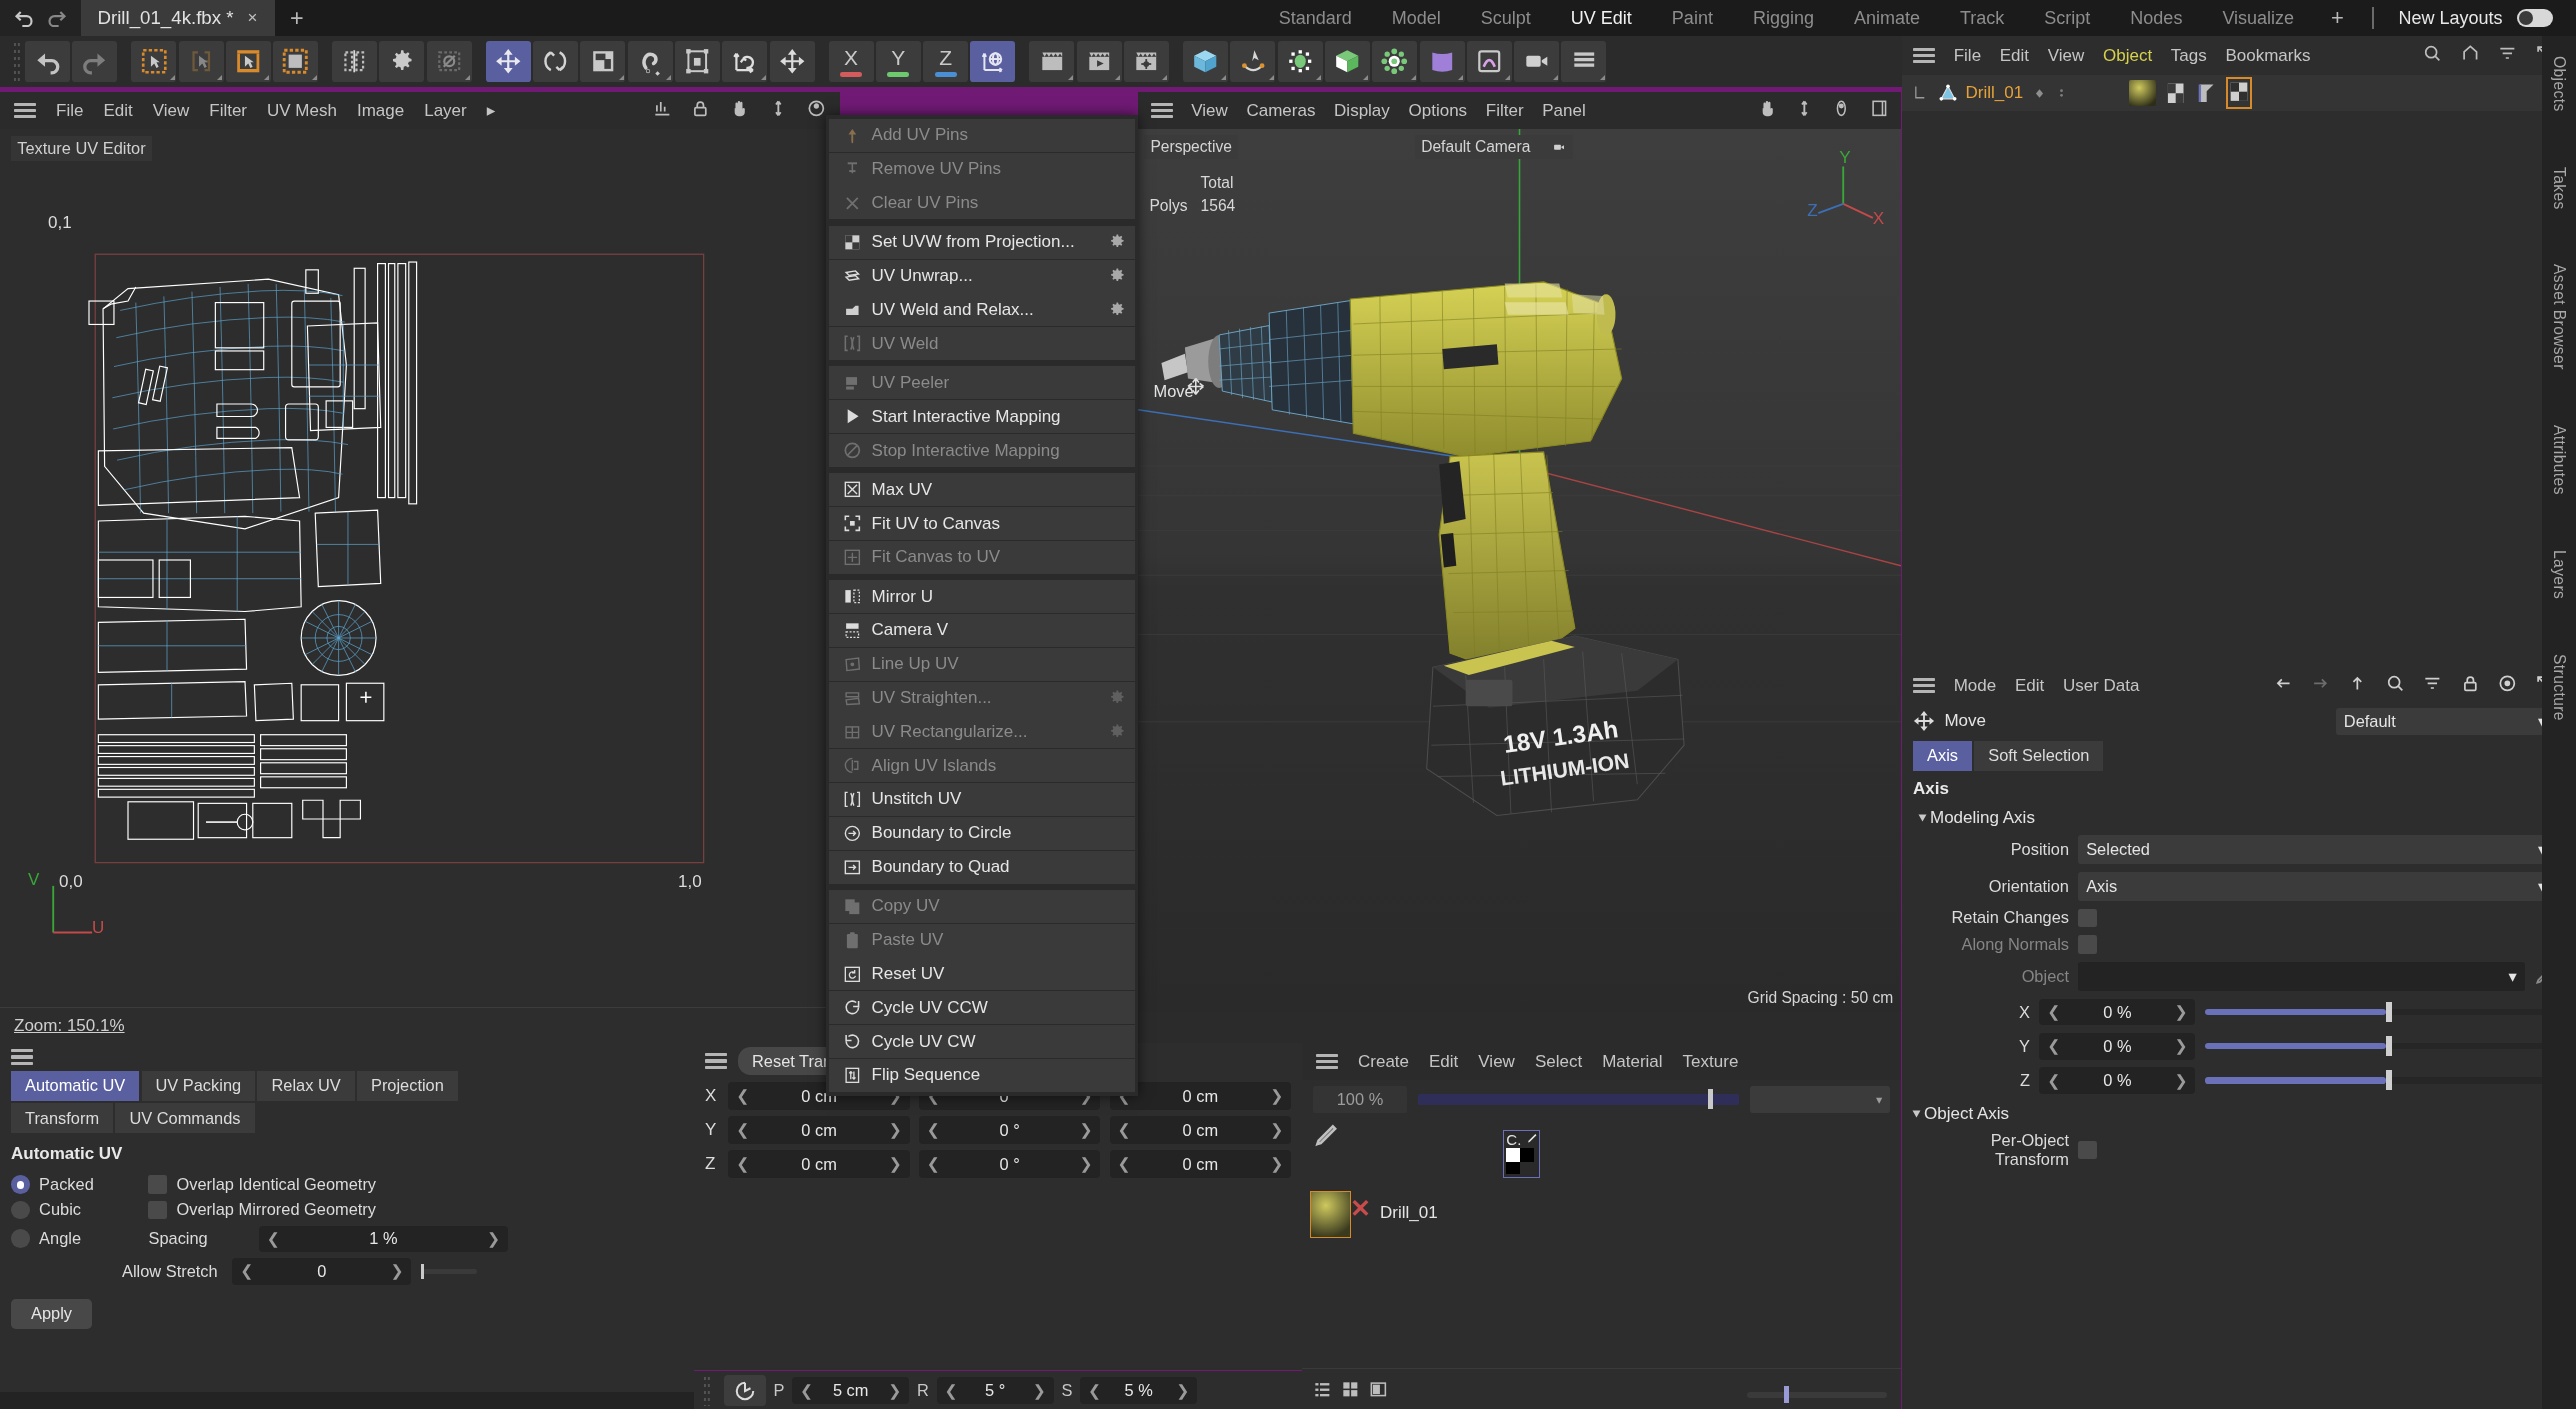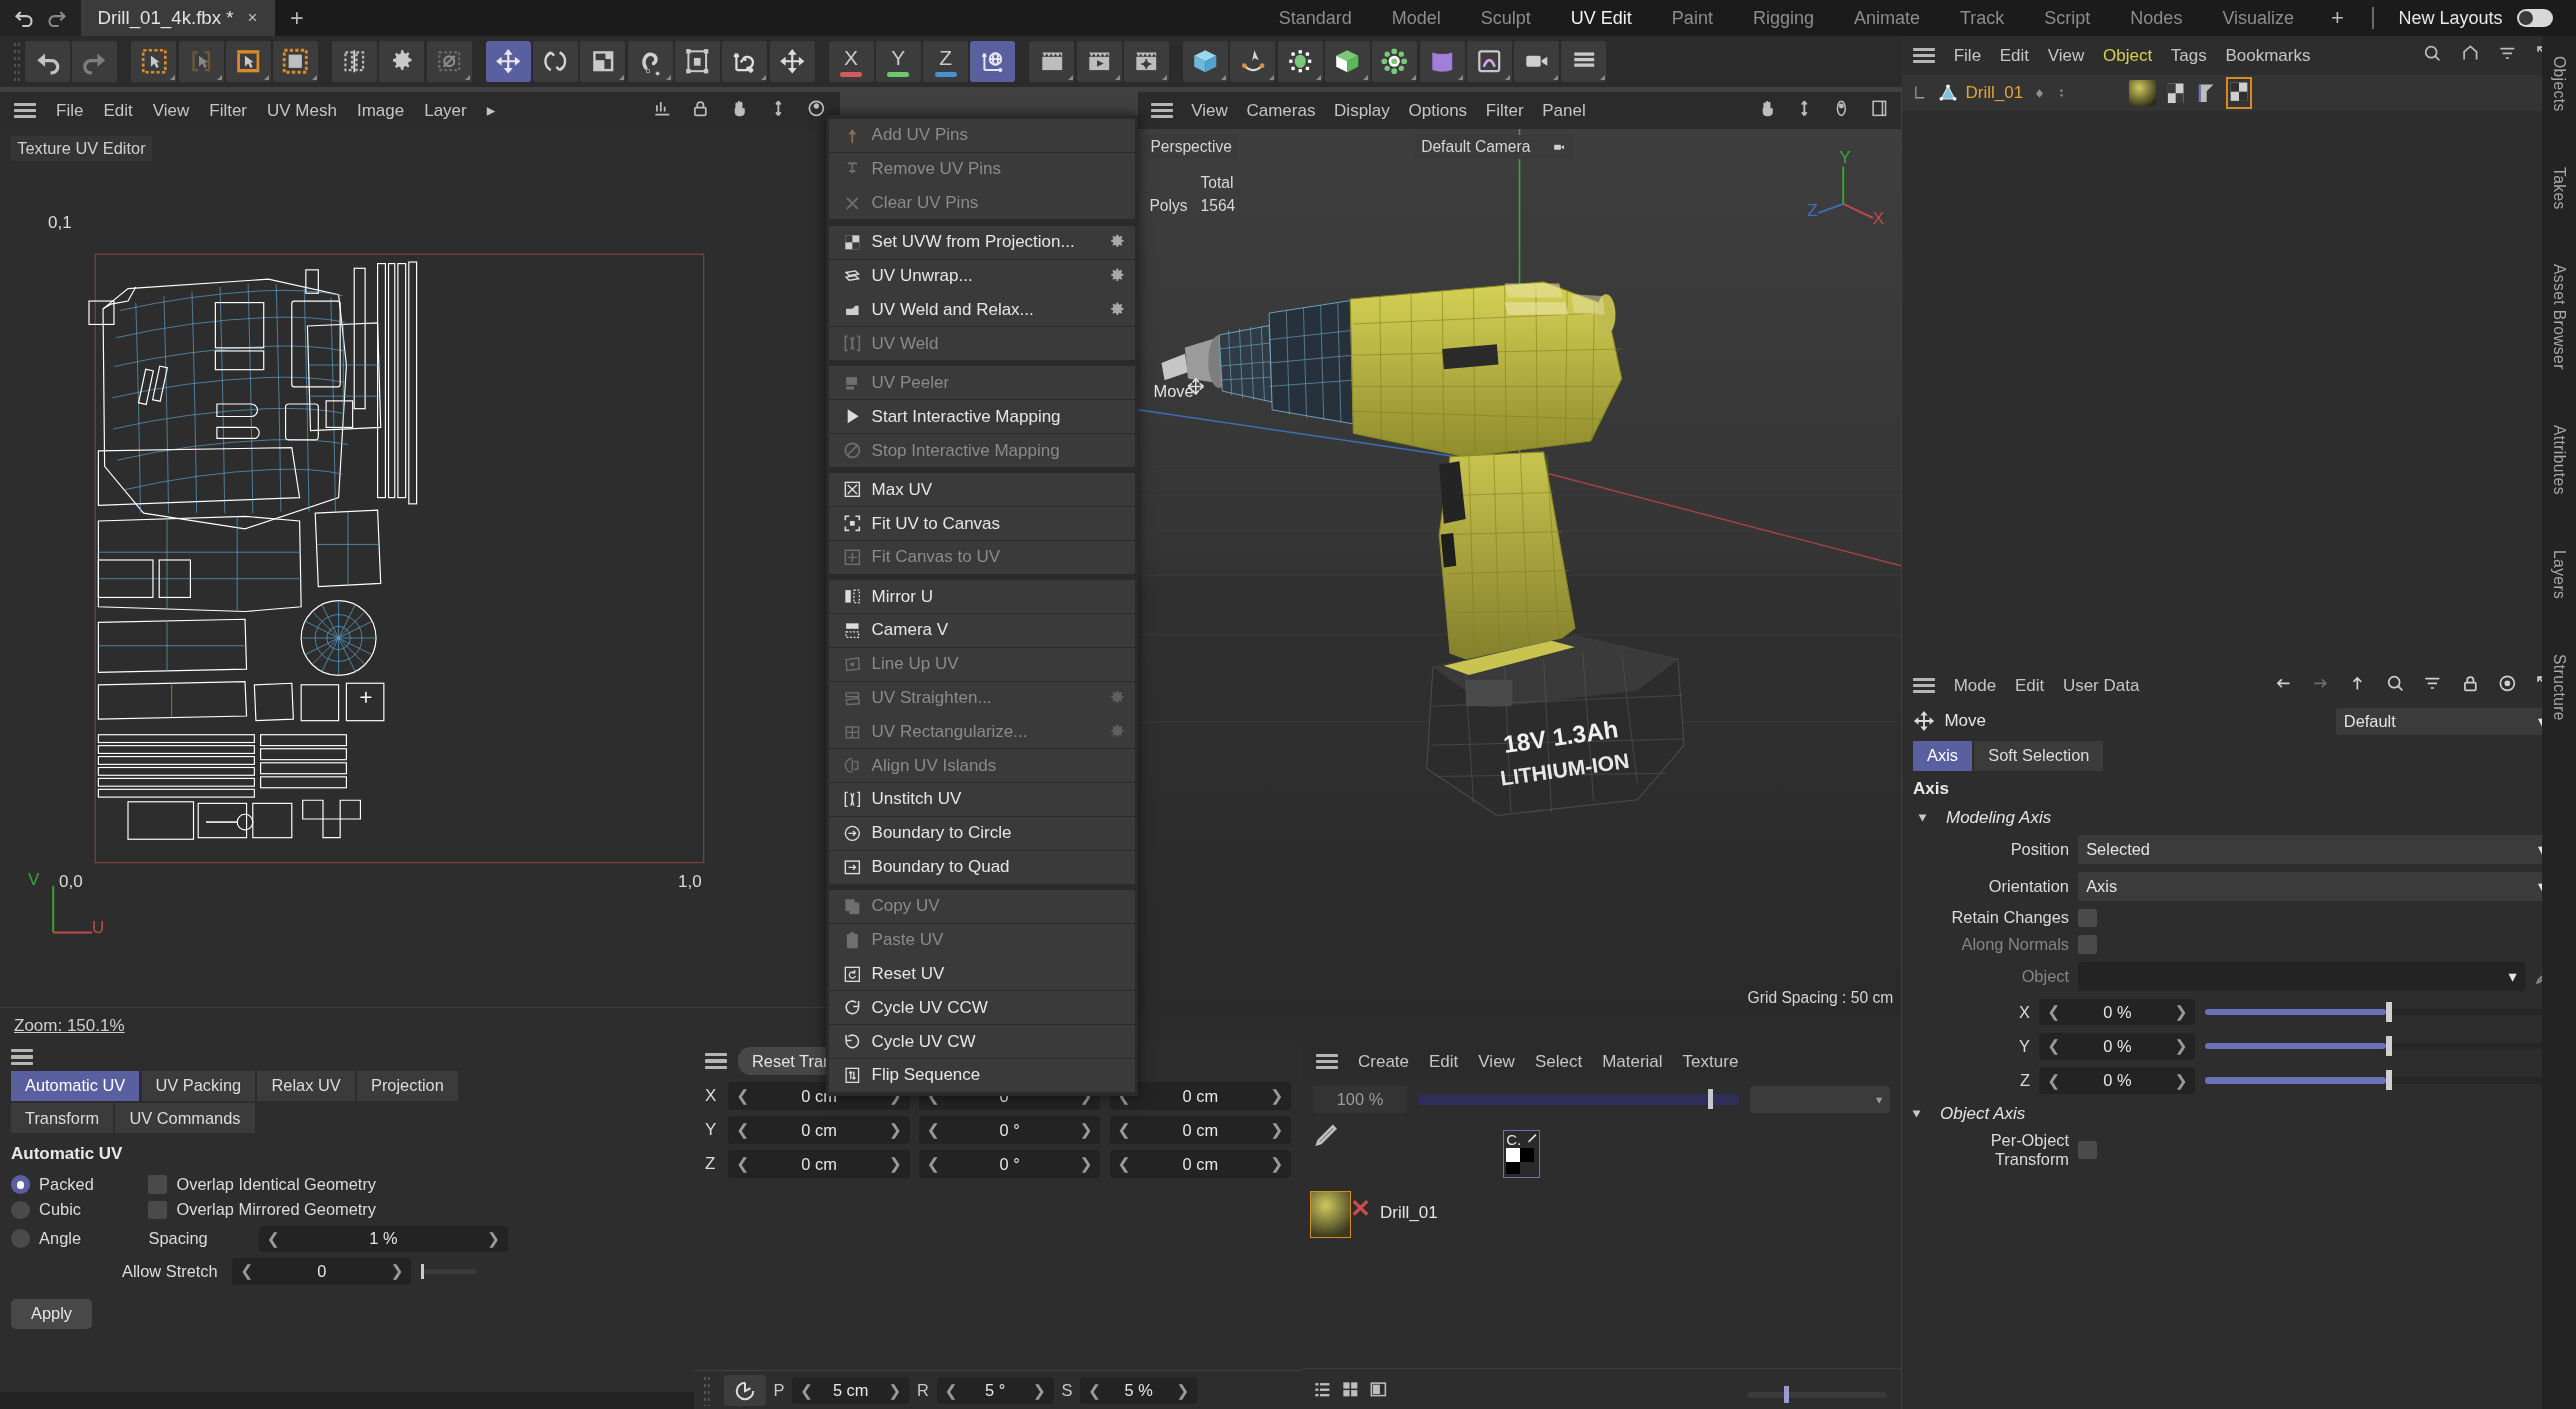--- a/index.html
+++ b/index.html
@@ -3,21 +3,21 @@
 <meta charset="utf-8">
 <style>
   * { box-sizing: border-box; margin:0; padding:0; }
   html,body {
     width:2576px; height:1410px;
     background:#2b2b2b;
     font-family:"Liberation Sans", sans-serif;
     color:#c8c8c8;
     overflow:hidden;
   }
-  .app { position:relative; width:2576px; height:1410px; background:#404040; }
+  .app { position:relative; width:2576px; height:1410px; background:#701a75; }
 
   
   .titlebar { position:absolute; left:0; top:0; width:2576px; height:36px; background:#1b1b1b; display:flex; align-items:stretch; }
   .tb-undo { display:flex; align-items:center; gap:12.5px; padding:0 14px; background:#232323; }
   .tb-undo svg { width:20px; height:20px; }
   .doc-tab { display:flex; align-items:center; gap:14px; padding:0 17px; background:#3b3b3b; color:#e2e2e2; font-size:18.7px; }
   .doc-tab .cls { color:#c0c0c0; font-size:17px; cursor:pointer; }
   .tb-plus { display:flex; align-items:center; padding:0 15.6px; font-size:23.4px; color:#b9b9b9; }
   .layout-tabs { flex:1; display:flex; align-items:center; justify-content:flex-end; gap:0; padding-right:7.8px; }
   .ltab { position:relative; padding:0 20px; height:48px; display:flex; align-items:center; font-size:18px; color:#8d8d8d; cursor:pointer; }
@@ -123,21 +123,21 @@
   .omrow .nm { font-size:17px; color:#e6a23a; }
 
   
   .attrs { position:absolute; left:1902px; top:666px; width:663px; height:744px; background:#2d2d2d; }
   .atrow { display:flex; align-items:center; gap:9.4px; padding:3.9px 11px; font-size:16.4px; }
   .atlabel { width:156px; text-align:right; color:#dcdcdc; }
   .atlabel.dis { color:#858585; }
   .dropdn { flex:1; background:#3b3b3b; border-radius:3.1px; height:29px; display:flex; align-items:center; justify-content:space-between; padding:0 7.8px; font-size:16.4px; color:#e4e4e4; }
   .dropdn.empty { background:#232323; }
   .grpttl { font-weight:bold; font-size:17px; color:#eaeaea; padding:7.8px 0 3.1px 11px; }
-  .subttl { font-size:17px; color:#e4e4e4; padding:6.2px 0 3.1px 17px; display:flex; align-items:center; gap:20px;font-style:italic;}
+  .subttl { font-size:17px; color:#e4e4e4; padding:6.2px 0 3.1px 17px; display:flex; align-items:center; gap:4px;}
   .tri { width:0;height:0;border-left:7px solid #c8c8c8;border-top:4.7px solid transparent;border-bottom:4.7px solid transparent; transform:rotate(90deg);}
   .pctslider { flex:1; height:6.2px; background:#262626; border-radius:3.1px; position:relative; }
   .pctslider .fill { position:absolute; left:0; top:0; height:6.2px; width:52%; background:#6b71b8; border-radius:3.1px;}
   .pctslider i { position:absolute; left:52%; top:-7px; width:5.5px; height:20px; background:#cfcfcf; }
 
   
   .vtabs { position:absolute; right:0; top:36px; width:34px; height:1374px; background:#232323; display:flex; flex-direction:column; align-items:center; padding-top:20px; gap:55px; }
   .vtab { writing-mode:vertical-rl; font-size:15.6px; color:#a9a9a9; letter-spacing:0.4px; cursor:pointer;}
   .ltools { position:absolute; left:0; top:92px; width:56px; height:951px; background:#2b2b2b; display:flex; flex-direction:column; align-items:center; padding-top:11px; gap:7.8px; }
   .ltbtn { width:44px; height:39px; border-radius:3.9px; display:flex; align-items:center; justify-content:center; cursor:pointer;}

